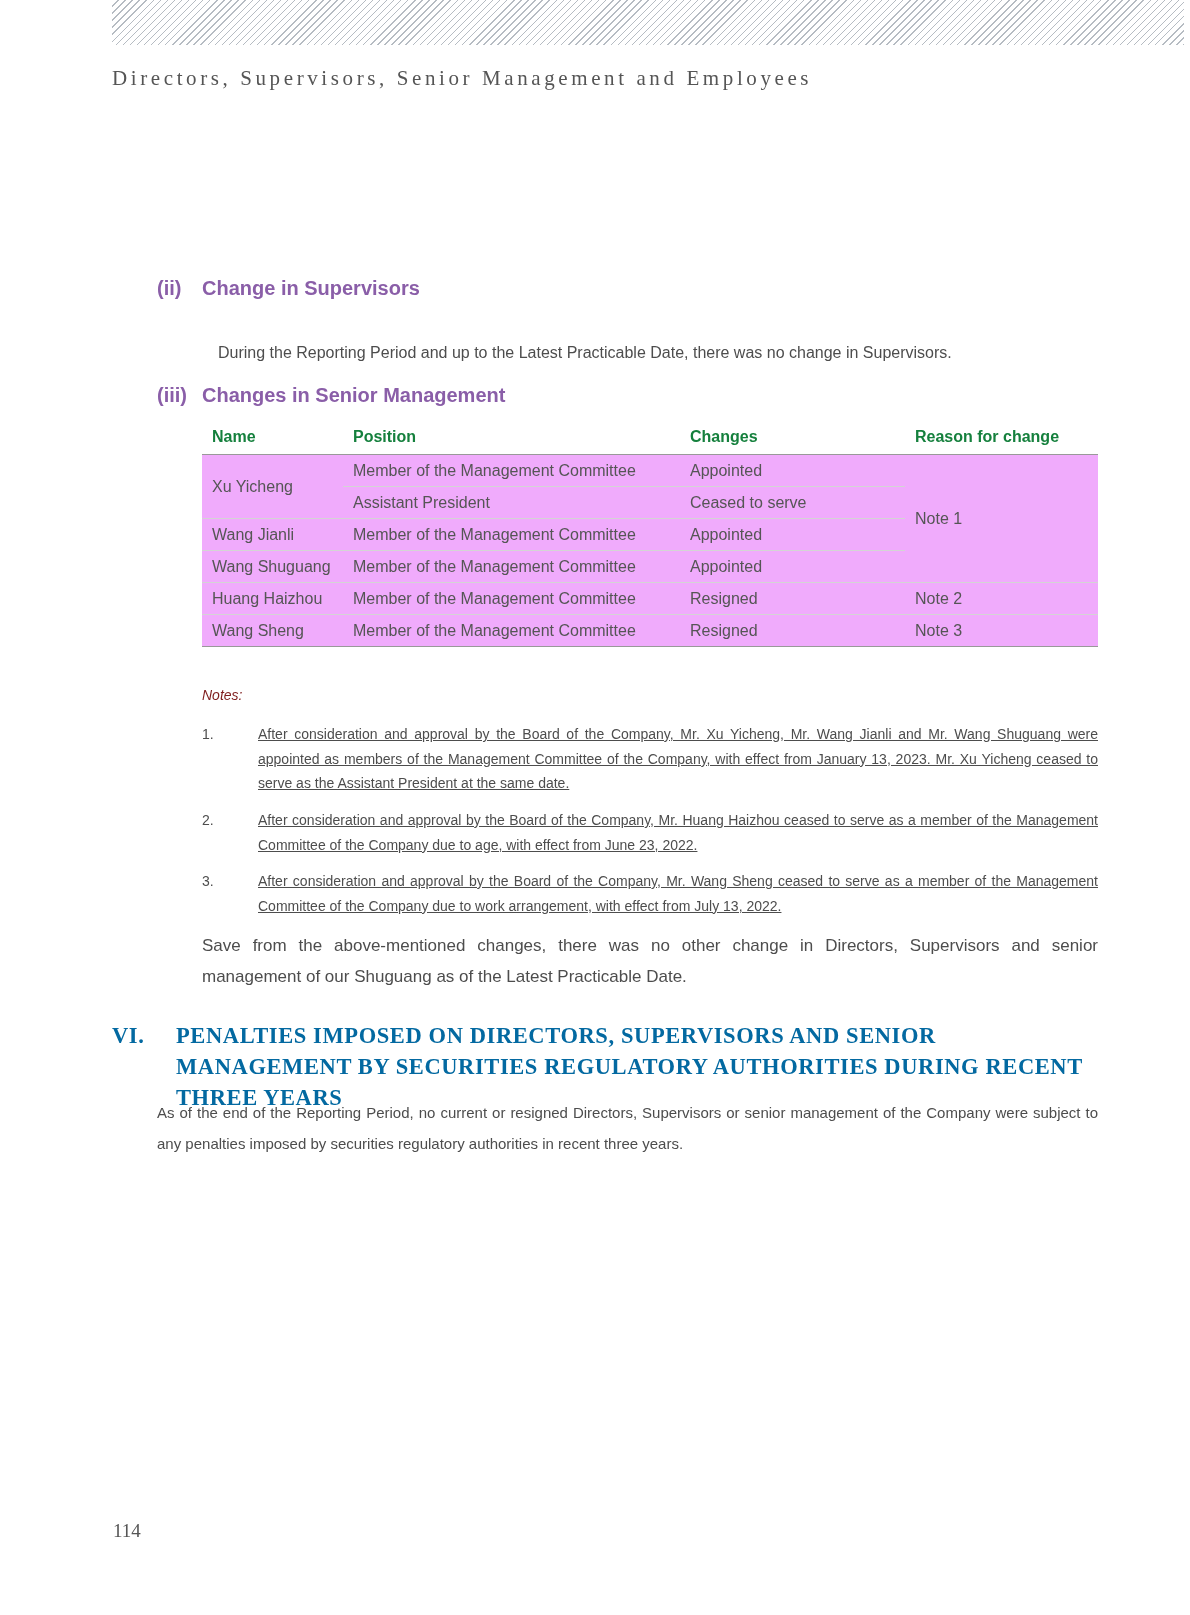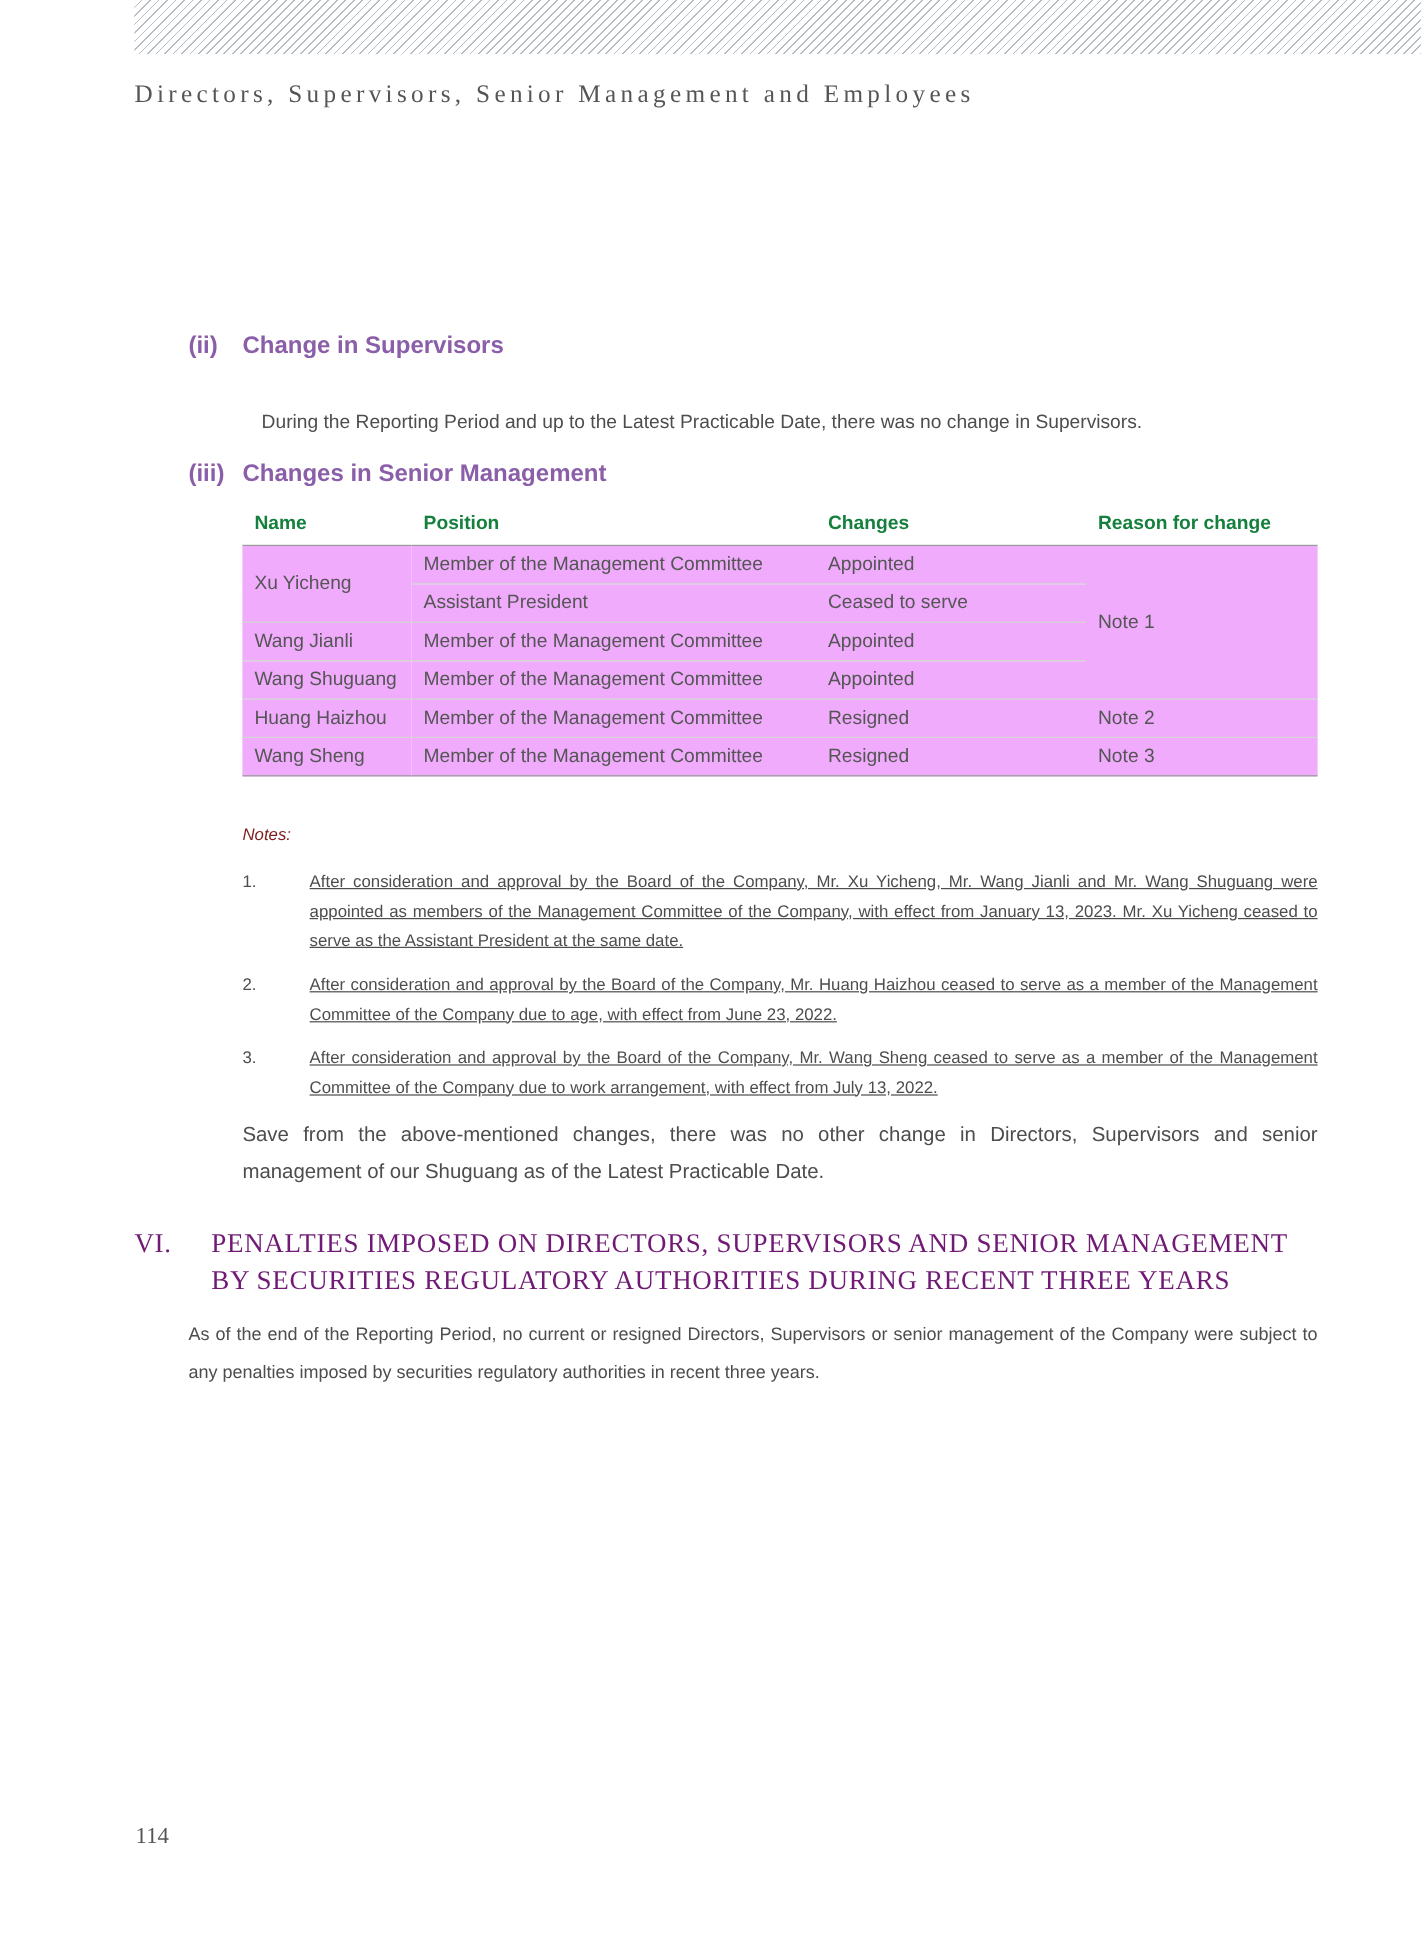--- a/index.html
+++ b/index.html
@@ -11,21 +11,21 @@
   .sub-h .num { display:inline-block; width:45px; }
   .body-text { position:absolute; font-size:16px; color:#4d4d4d; line-height:31px; text-align:justify; }
   table.sm { position:absolute; left:202px; top:420px; width:896px; border-collapse:collapse; font-size:16px; color:#555; }
   table.sm th { text-align:left; font-weight:bold; color:#15803d; height:34px; padding:0 10px; vertical-align:middle; border-bottom:1px solid #999; }
   table.sm td { height:31px; padding:0 10px; vertical-align:middle; background:#f0abfc; border-bottom:1px solid #d4d4d4; }
   table.sm tr:last-child td { border-bottom:1px solid #999; }
   .notes-label { position:absolute; left:202px; top:687px; font-size:14px; font-style:italic; color:#7f1d1d; }
   .note { position:absolute; left:202px; width:896px; font-size:14px; color:#4d4d4d; line-height:24.5px; }
   .note .n { position:absolute; left:0; top:0; }
   .note .t { margin-left:56px; text-align:justify;text-decoration:underline; }
-  .vi-h { position:absolute; left:112px; top:1020px; width:990px; font-family:"Liberation Serif", serif; font-size:22.5px; color:#701a75; line-height:31px; letter-spacing:0.6px; }
+  .vi-h { position:absolute; left:112px; top:1020px; width:990px; font-family:"Liberation Serif", serif; font-size:22.5px; color:#0369a1; line-height:31px; letter-spacing:0.6px;font-weight:bold; }
   .vi-h .num { position:absolute; left:0; top:0; }
   .vi-h .t { margin-left:64px; }
   .page-num { position:absolute; left:113px; top:1520px; font-family:"Liberation Serif", serif; font-size:19px; color:#555; }
 </style>
 </head>
 <body>
 
 <div class="hatch"></div>
 <div class="running-title">Directors, Supervisors, Senior Management and Employees</div>
 

